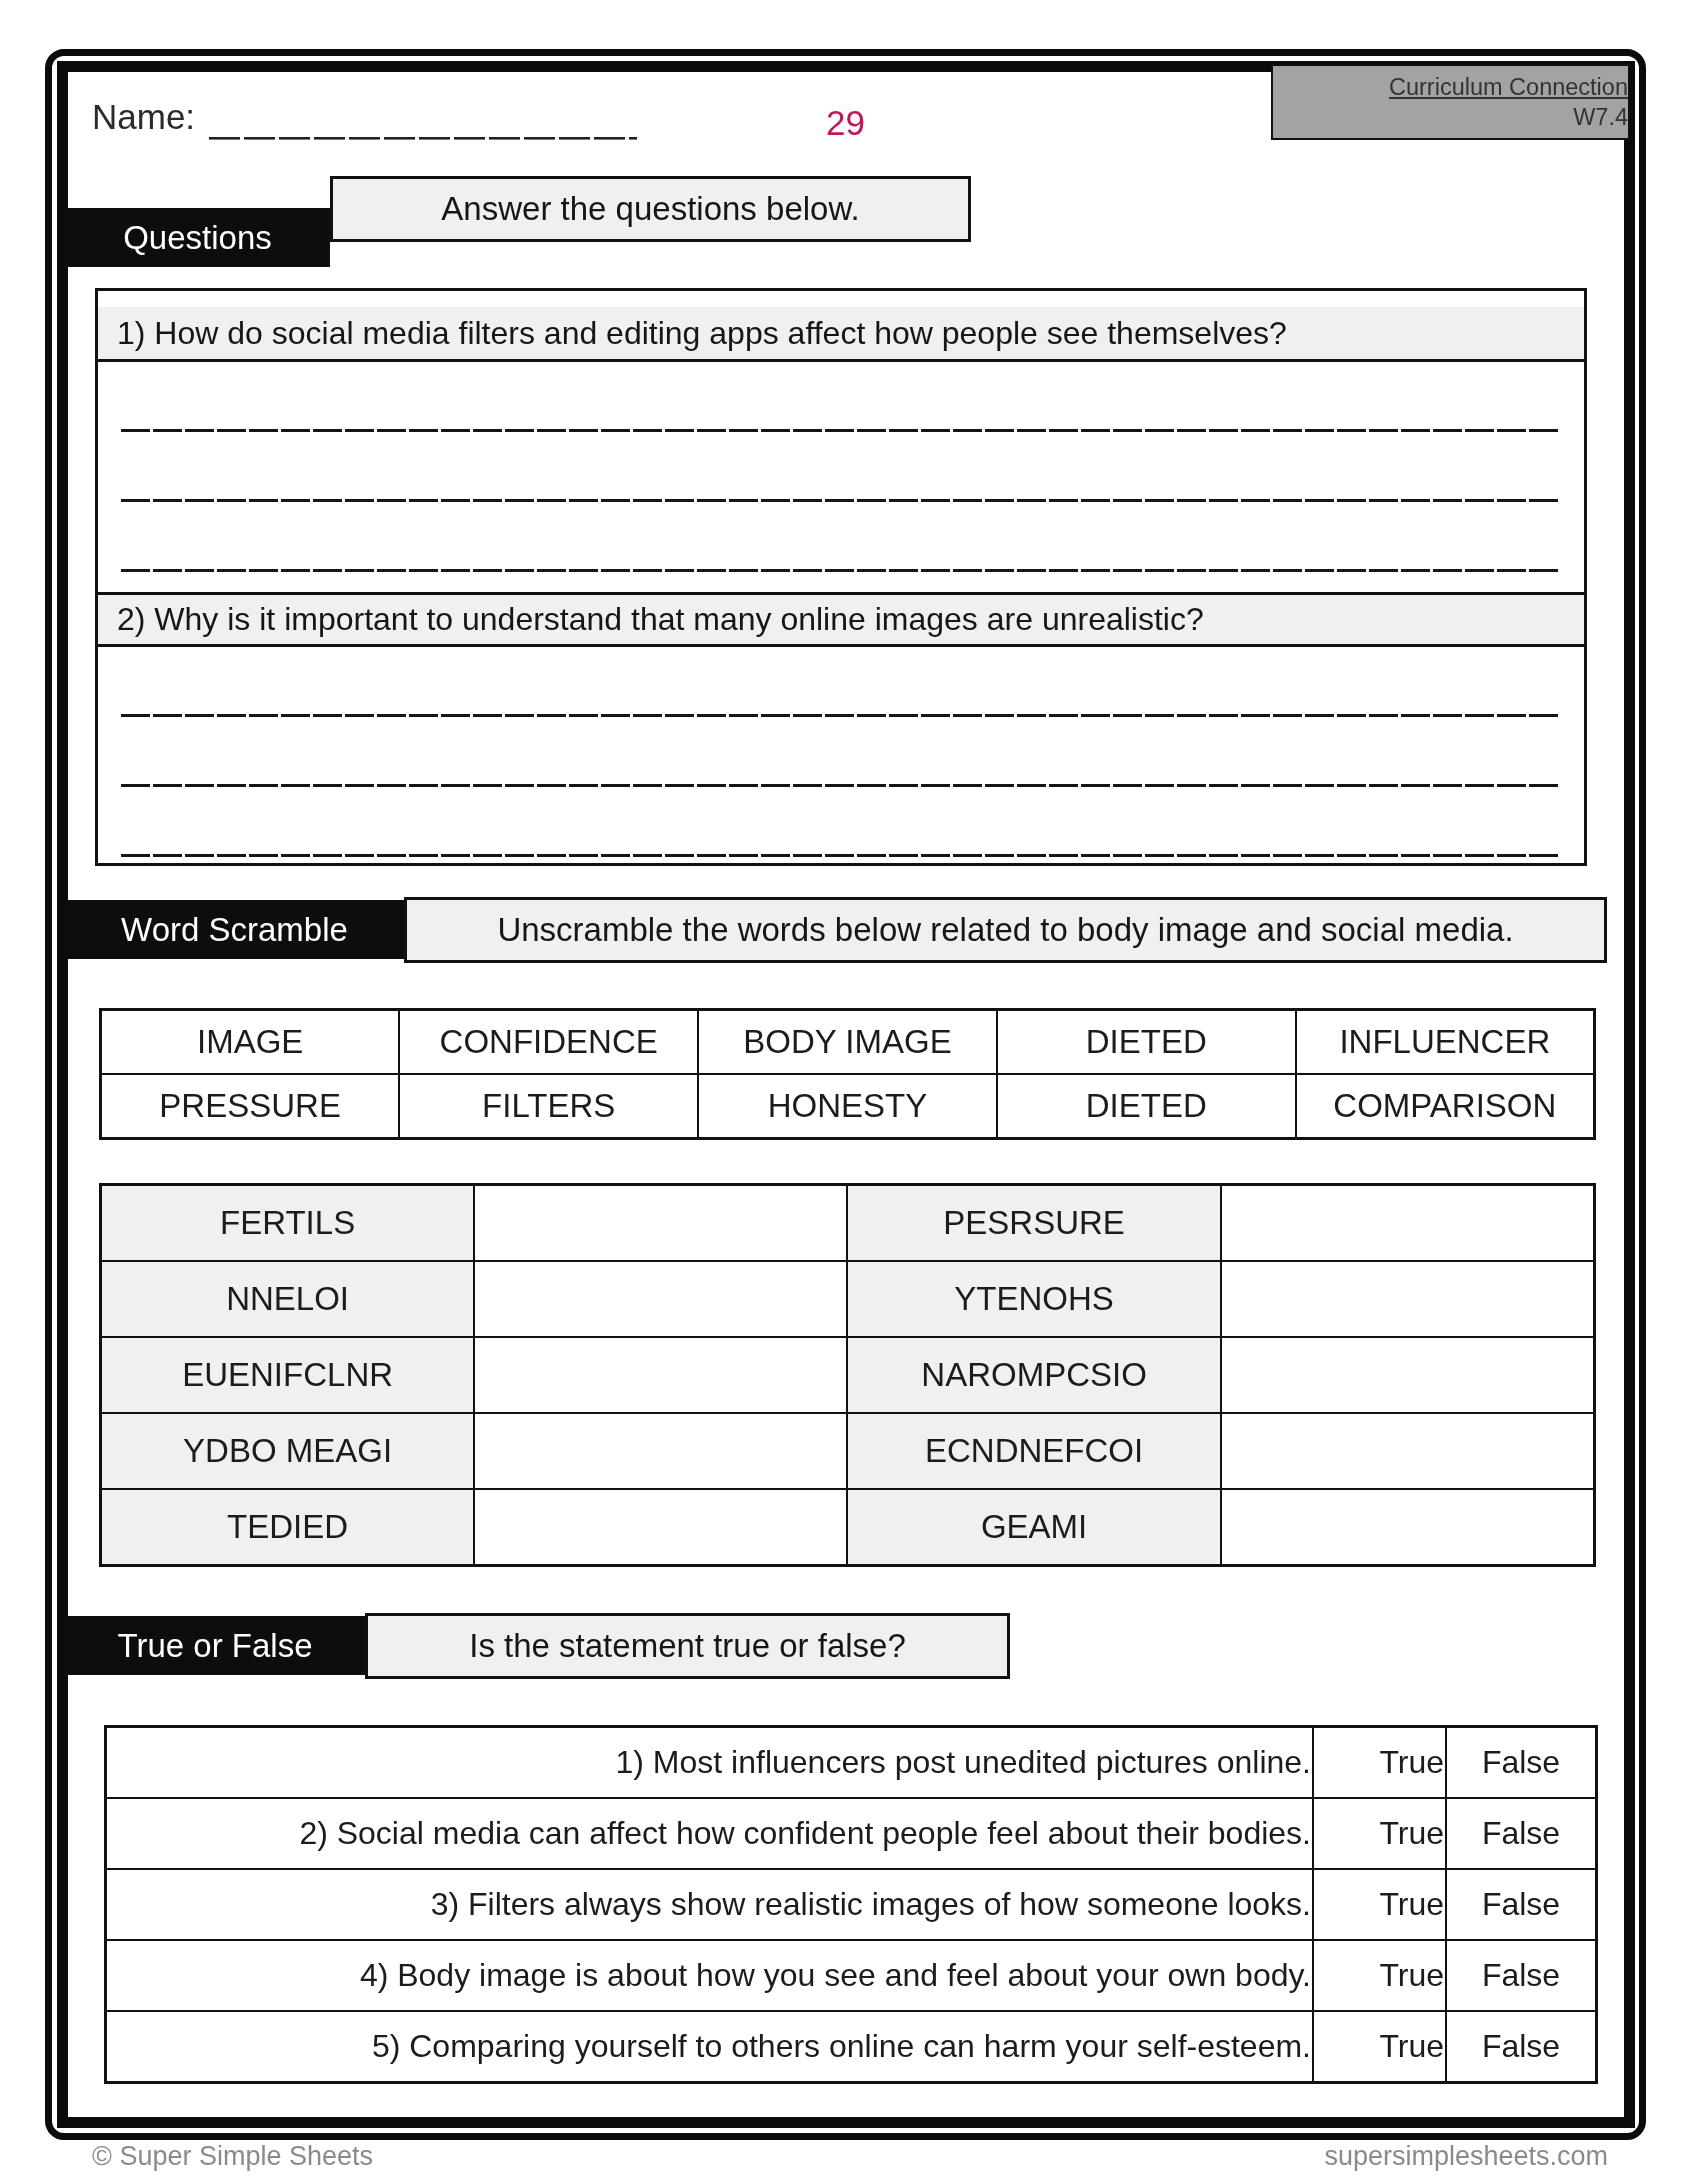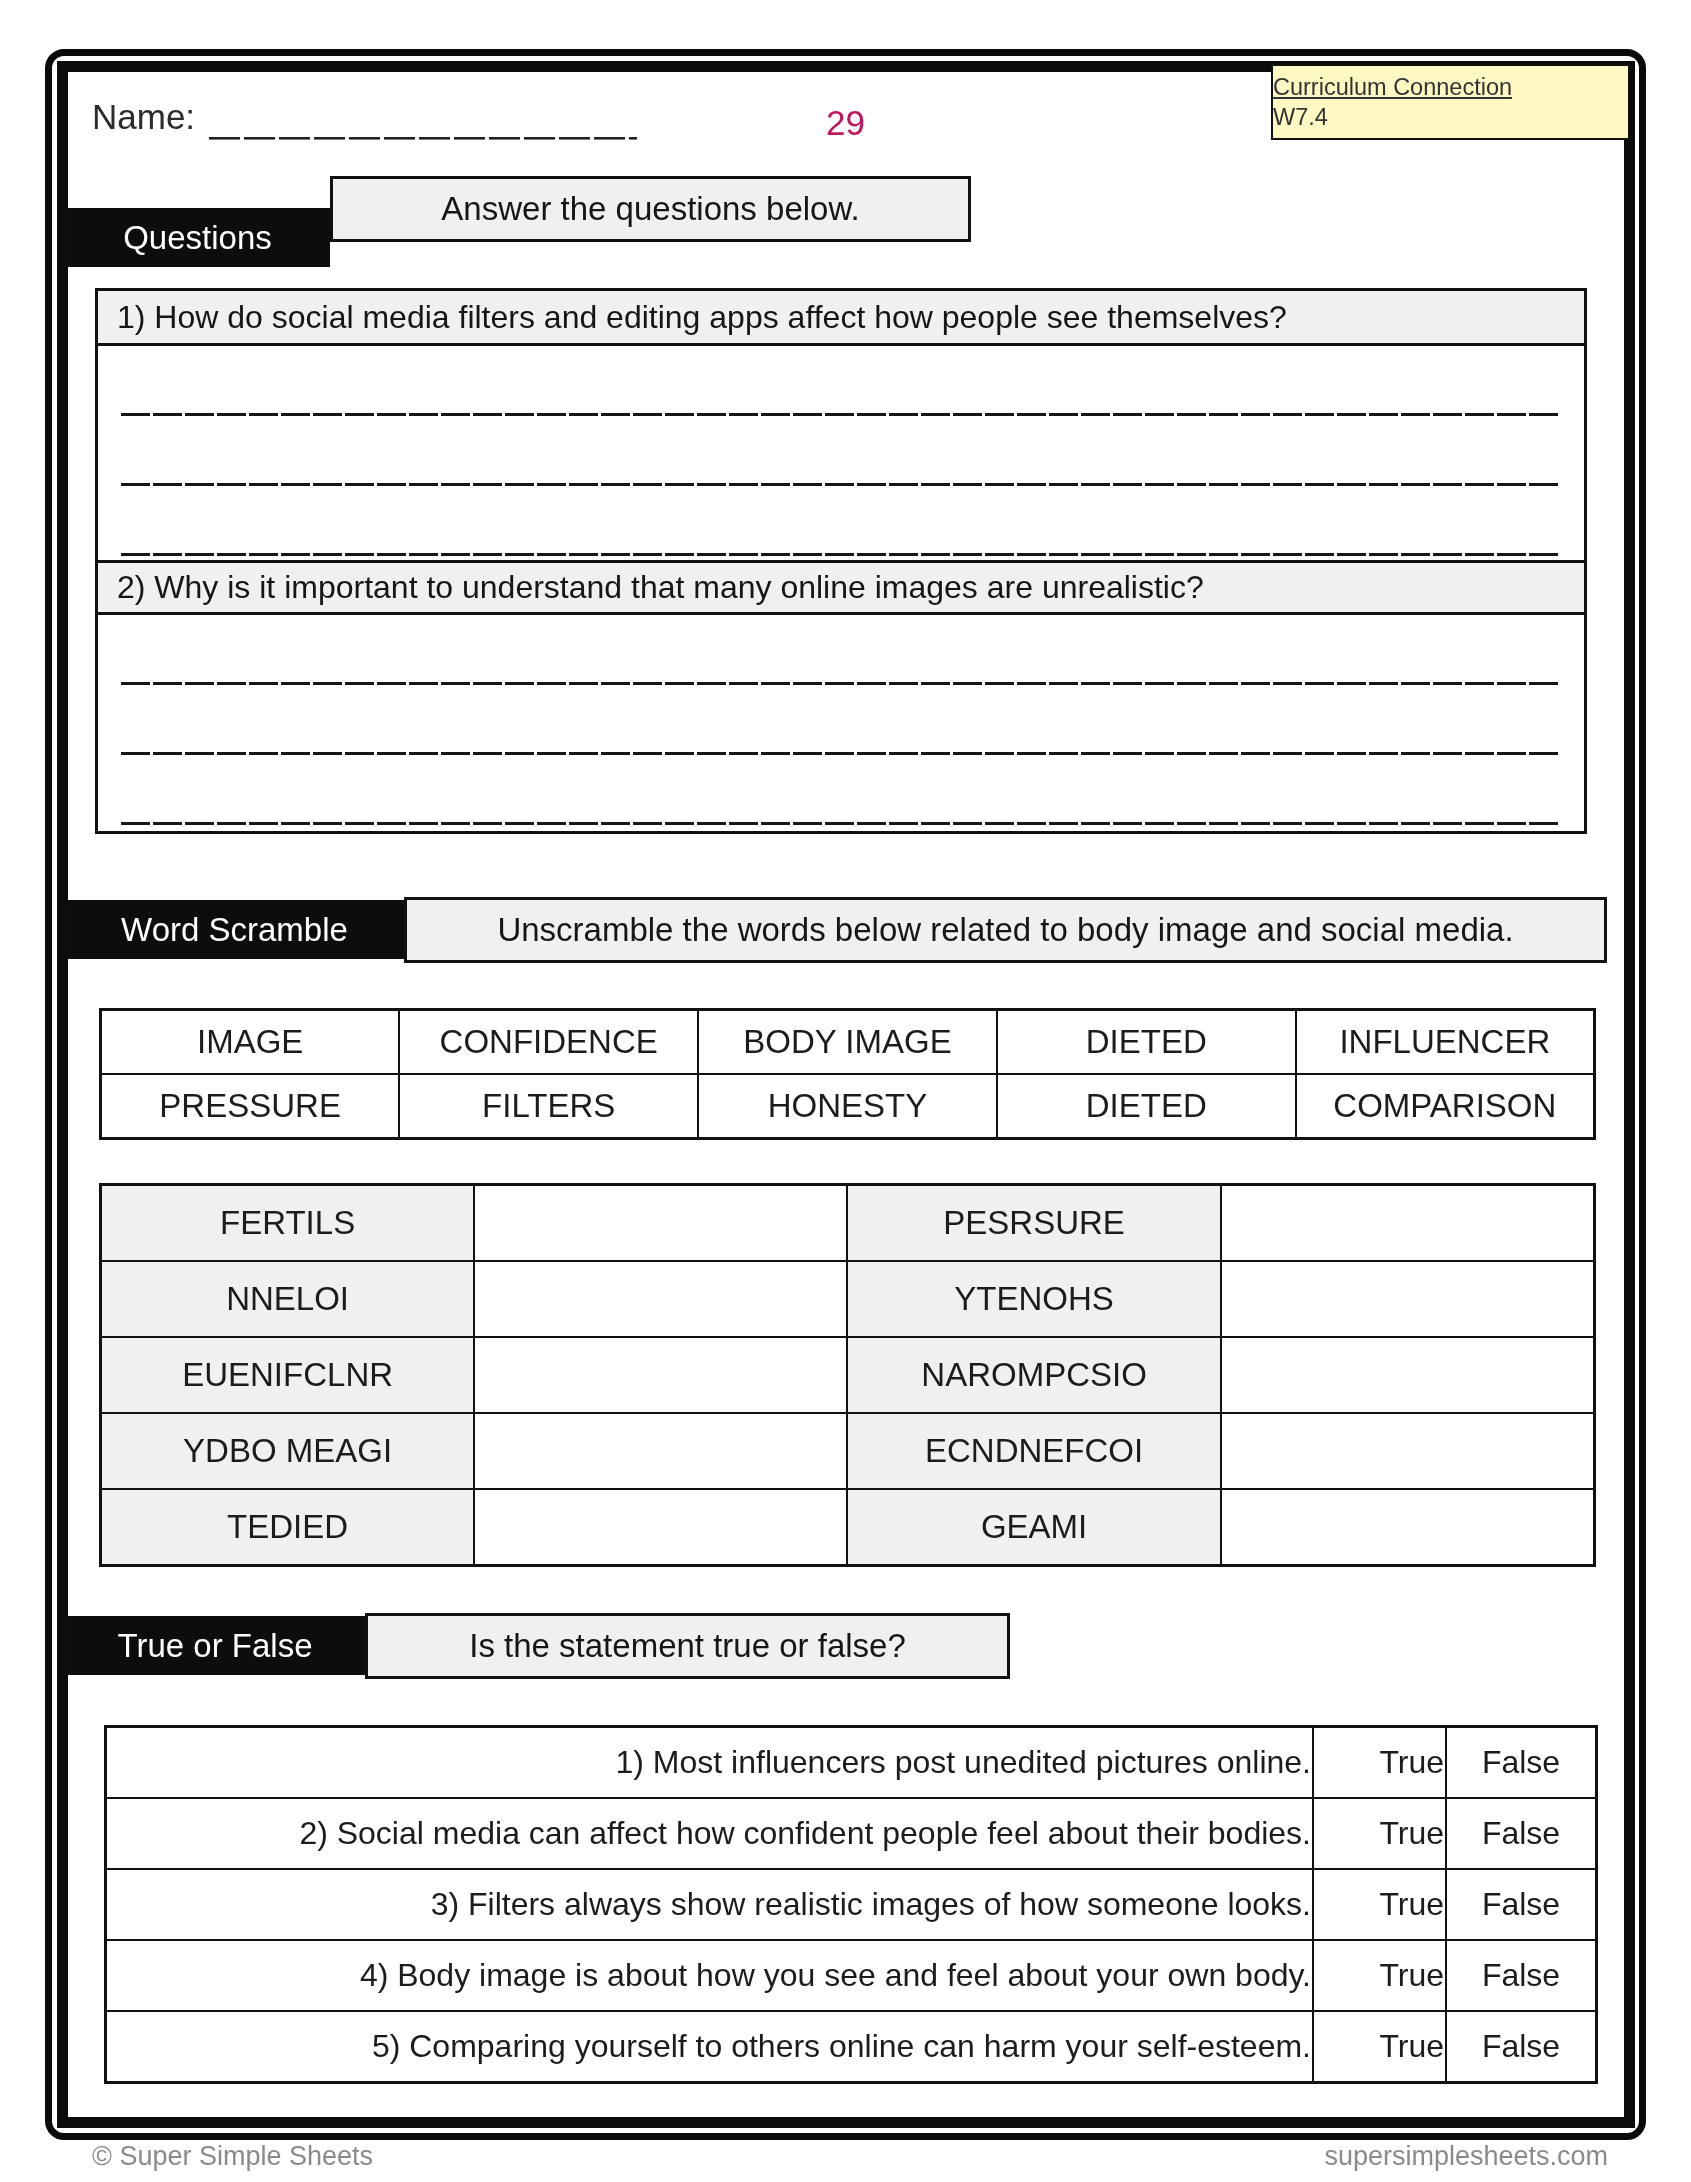--- a/index.html
+++ b/index.html
@@ -16,22 +16,22 @@
     position:absolute;left:45px;top:49px;width:1601px;height:2091px;
     border:7.8px solid #0b0b0b;border-radius:19px;box-sizing:border-box;
   }
   .inner-border{
     position:absolute;left:57px;top:61px;width:1578px;height:2067px;
     border:11.3px solid #0b0b0b;box-sizing:border-box;
   }
   
   .curriculum-box{
     position:absolute;left:1271px;top:64px;width:359px;height:76px;
-    background:#fef9c3;border:2.6px solid #111;box-sizing:border-box;
-    display:flex;flex-direction:column;align-items:flex-start;justify-content:center;
+    background:#a3a3a3;border:2.6px solid #111;box-sizing:border-box;
+    display:flex;flex-direction:column;align-items:flex-end;justify-content:center;
     z-index:5;color:#333;
   }
   .curriculum-box .cc-title{font-size:23.5px;text-decoration:underline;line-height:29.5px;}
   .curriculum-box .cc-code{font-size:23.5px;line-height:28px;}
   
   .name-label{position:absolute;left:92px;top:97px;font-size:35px;color:#2b2b2b;text-align:right;}
   .name-line{
     position:absolute;left:209px;top:97px;width:428px;height:43px;
     background:repeating-linear-gradient(90deg,#222 0 31px,rgba(0,0,0,0) 31px 35px) bottom/100% 2.6px no-repeat;
   }
@@ -53,21 +53,21 @@
   .ws-instr{left:404px;top:897px;width:1203px;height:66px;}
   .tf-label{left:65px;top:1616px;width:300px;height:59px;}
   .tf-instr{left:365px;top:1613px;width:645px;height:66px;}
   
   .questions-block{
     position:absolute;left:95px;top:288px;width:1492px;
     border:3.5px solid #111;box-sizing:border-box;background:#fff;
   }
   .q-header{
     background:#f0f0f0;height:52px;display:flex;align-items:center;
-    padding-left:19px;font-size:32px;box-sizing:border-box;
+    padding-left:19px;font-size:32px;box-sizing:border-box;margin-top:16px;
   }
   .q-header + .q-answer{border-top:3.5px solid #111;}
   .q-answer{background:#fff;padding:0 22.6px;box-sizing:border-box;}
   .q-answer.a1{height:217px;}
   .q-answer.a2{height:219px;}
   .q-answer + .q-header{border-top:3.5px solid #111;}
   .ans-line{
     height:70px;
     background:repeating-linear-gradient(90deg,#161616 0 29.5px,rgba(0,0,0,0) 29.5px 32px) bottom/100% 3.5px no-repeat;
   }

